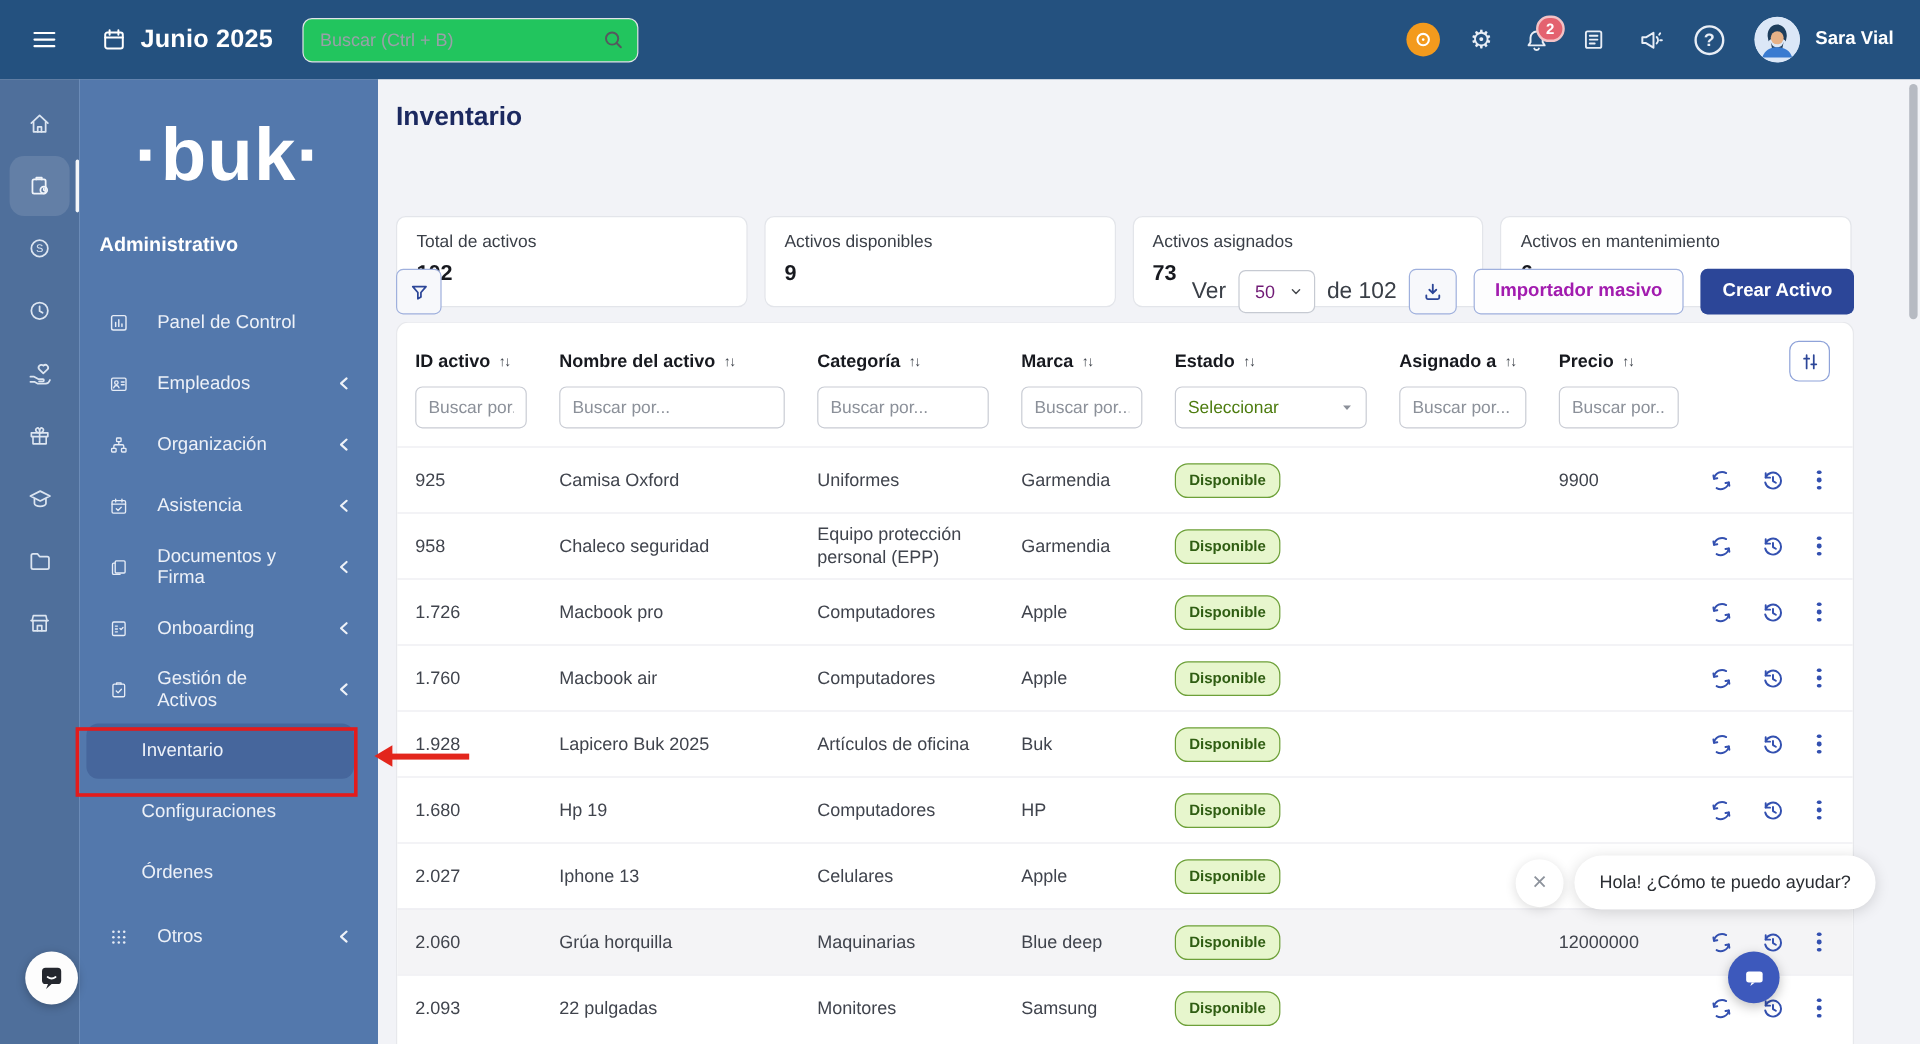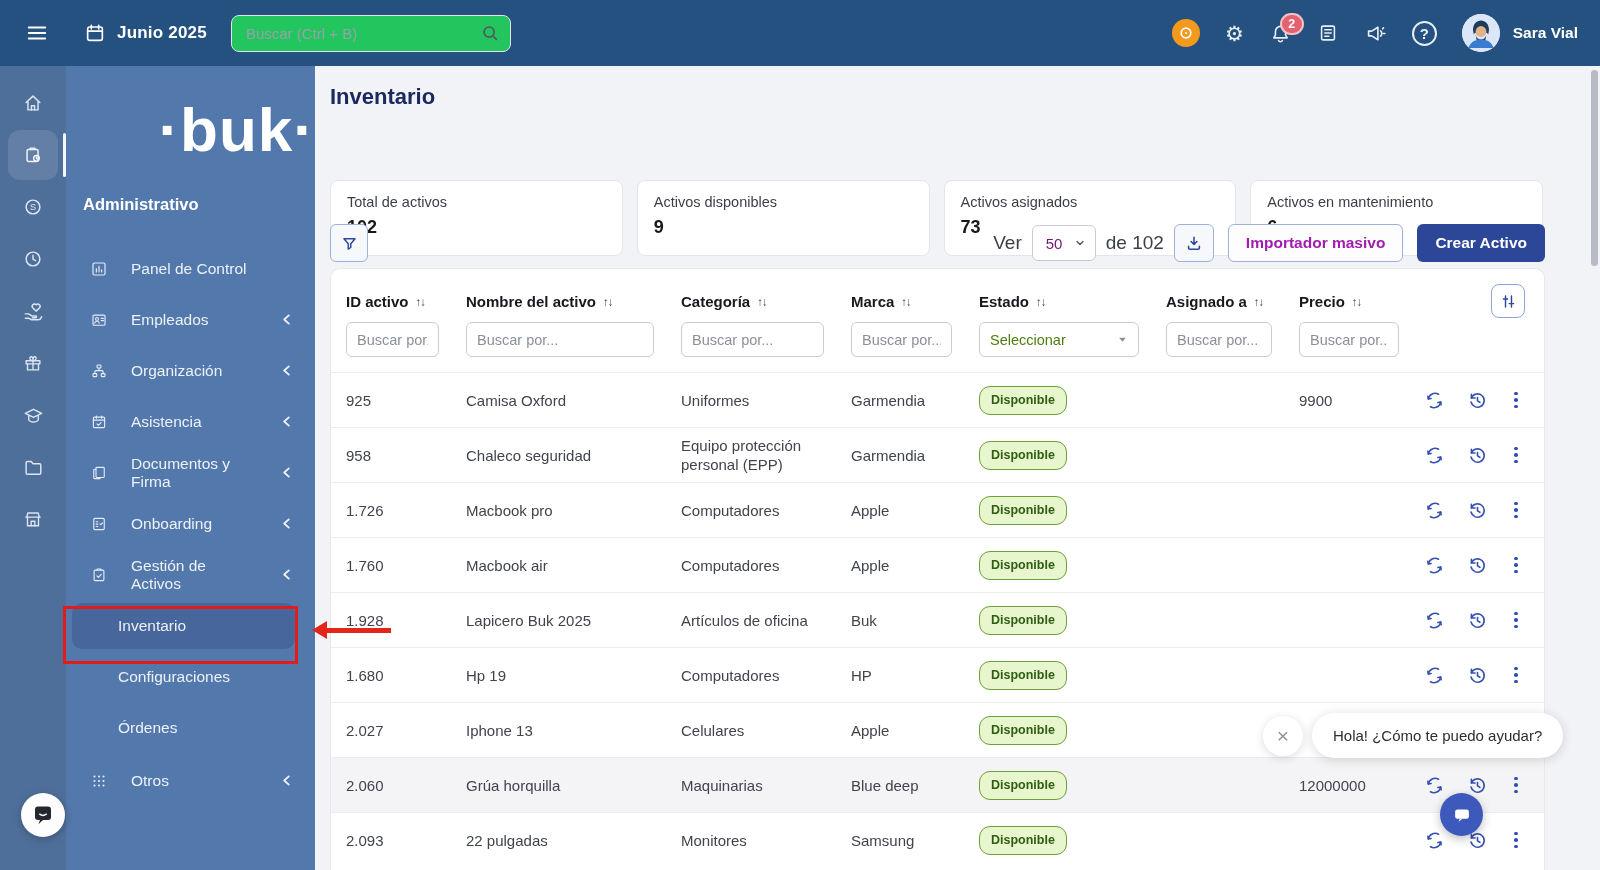--- a/index.html
+++ b/index.html
@@ -11,21 +11,21 @@
   }
   svg { display:block; }
 
   
   .topbar {
     position:absolute; left:0; top:0; width:1600px; height:66px;
     background:#24517f; display:flex; align-items:center; z-index:40;
   }
   .hamburger { margin-left:26px; cursor:pointer; }
   .tb-date { display:flex; align-items:center; gap:11px; margin-left:36px; cursor:pointer; }
-  .tb-date-label { color:#fff; font-size:17px; font-weight:700; letter-spacing:.2px; }
+  .tb-date-label { color:#fff; font-size:21px; font-weight:700; letter-spacing:.2px; }
   .tb-search {
     margin-left:24px; width:280px; height:37px; background:#22c55e; border-radius:8px;
     display:flex; align-items:center; padding:0 10px 0 14px; border:1px solid #e2e4e8;
   }
   .tb-search input {
     flex:1; border:none; outline:none; font-size:15px; color:#3c4048; background:transparent;
     font-family:inherit;
   }
   .tb-search input::placeholder { color:#9aa0a8; }
   .tb-right { margin-left:auto; display:flex; align-items:center; gap:25px; padding-right:22px; }
@@ -52,21 +52,21 @@
   .rail-item { width:50px; height:22px; display:flex; align-items:center; justify-content:center; cursor:pointer; }
   .rail-item.active {
     height:50px; background:#637fa6; border-radius:12px; position:relative; margin:-14px 0;
   }
   .rail-active-bar { position:absolute; right:-8px; top:3px; width:3px; height:44px; background:#f4f6f9; border-radius:2px; }
 
   
   .sidebar {
     position:absolute; left:66px; top:66px; width:249px; height:804px; background:#5378ac; z-index:30;
   }
-  .logo { margin-top:14px; text-align:right; color:#fff; font-size:62px; font-weight:700; letter-spacing:1px; line-height:1.6; }
+  .logo { margin-top:14px; text-align:center; color:#fff; font-size:62px; font-weight:700; letter-spacing:1px; line-height:1.6; }
   .profile-label { margin:16px 0 0 17px; color:#fff; font-size:16.5px; font-weight:700; }
   .nav { margin-top:29px; }
   .nav-item {
     height:51px; display:flex; align-items:center; padding:0 22px 0 24px; gap:23px;
     color:#edf1f8; font-size:15.5px; cursor:pointer;
   }
   .nav-item .nav-label { flex:1; }
   .sub-item {
     height:51px; display:flex; align-items:center; padding-left:52px;
     color:#edf1f8; font-size:15.5px; cursor:pointer;

